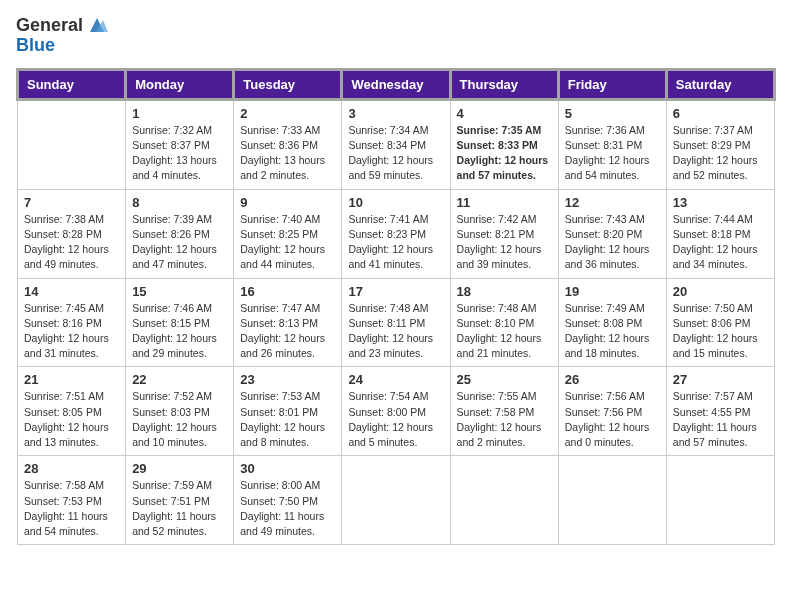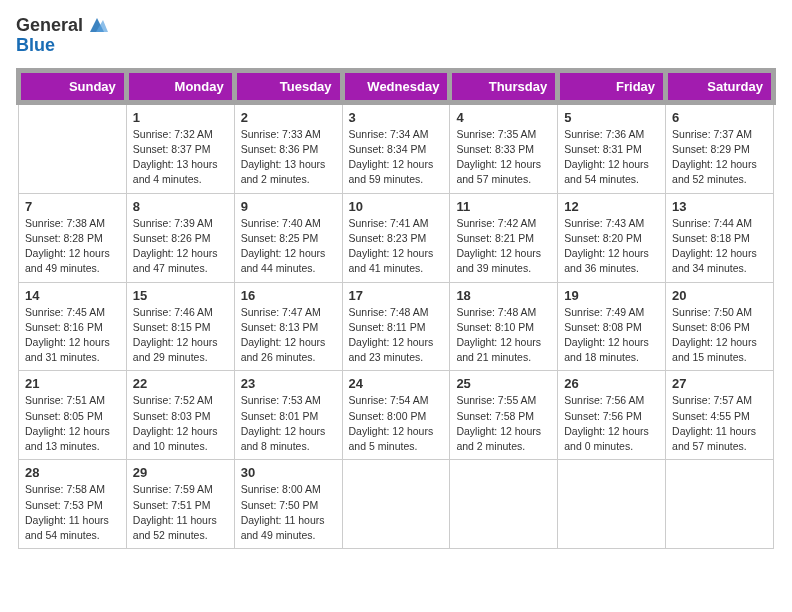--- a/index.html
+++ b/index.html
@@ -46,27 +46,27 @@
     .location-title {
       font-size: 16px;
       color: #555;
     }
     .calendar {
       width: 100%;
       border-collapse: collapse;
       border: 1px solid #ccc;
     }
     .calendar th {
-      background-color: #a21caf;
+      background-color: #4c1d95;
       color: #fff;
       font-size: 13px;
       font-weight: bold;
-      text-align: right;
+      text-align: left;
       padding: 6px 8px;
-      border: 5px solid #a3a3a3;
+      border: 3px solid #a3a3a3;
     }
     .calendar td {
       border: 1px solid #ccc;
       vertical-align: top;
       padding: 5px 6px;
       width: calc(100% / 7);
       min-height: 80px;
       font-size: 11px;
       color: #333;
     }
@@ -130,21 +130,21 @@
 Daylight: 13 hours and 2 minutes.</div>
         </td>
         <td>
           <div class="day-number">3</div>
           <div class="day-info" style="white-space: pre-line;">Sunrise: 7:34 AM
 Sunset: 8:34 PM
 Daylight: 12 hours and 59 minutes.</div>
         </td>
         <td>
           <div class="day-number">4</div>
-          <div class="day-info" style="white-space: pre-line;">Sunrise: 7:35 AM
+          <div class="day-info" style="white-space: pre-line; font-weight: bold;">Sunrise: 7:35 AM
 Sunset: 8:33 PM
 Daylight: 12 hours and 57 minutes.</div>
         </td>
         <td>
           <div class="day-number">5</div>
           <div class="day-info" style="white-space: pre-line;">Sunrise: 7:36 AM
 Sunset: 8:31 PM
 Daylight: 12 hours and 54 minutes.</div>
         </td>
         <td>

